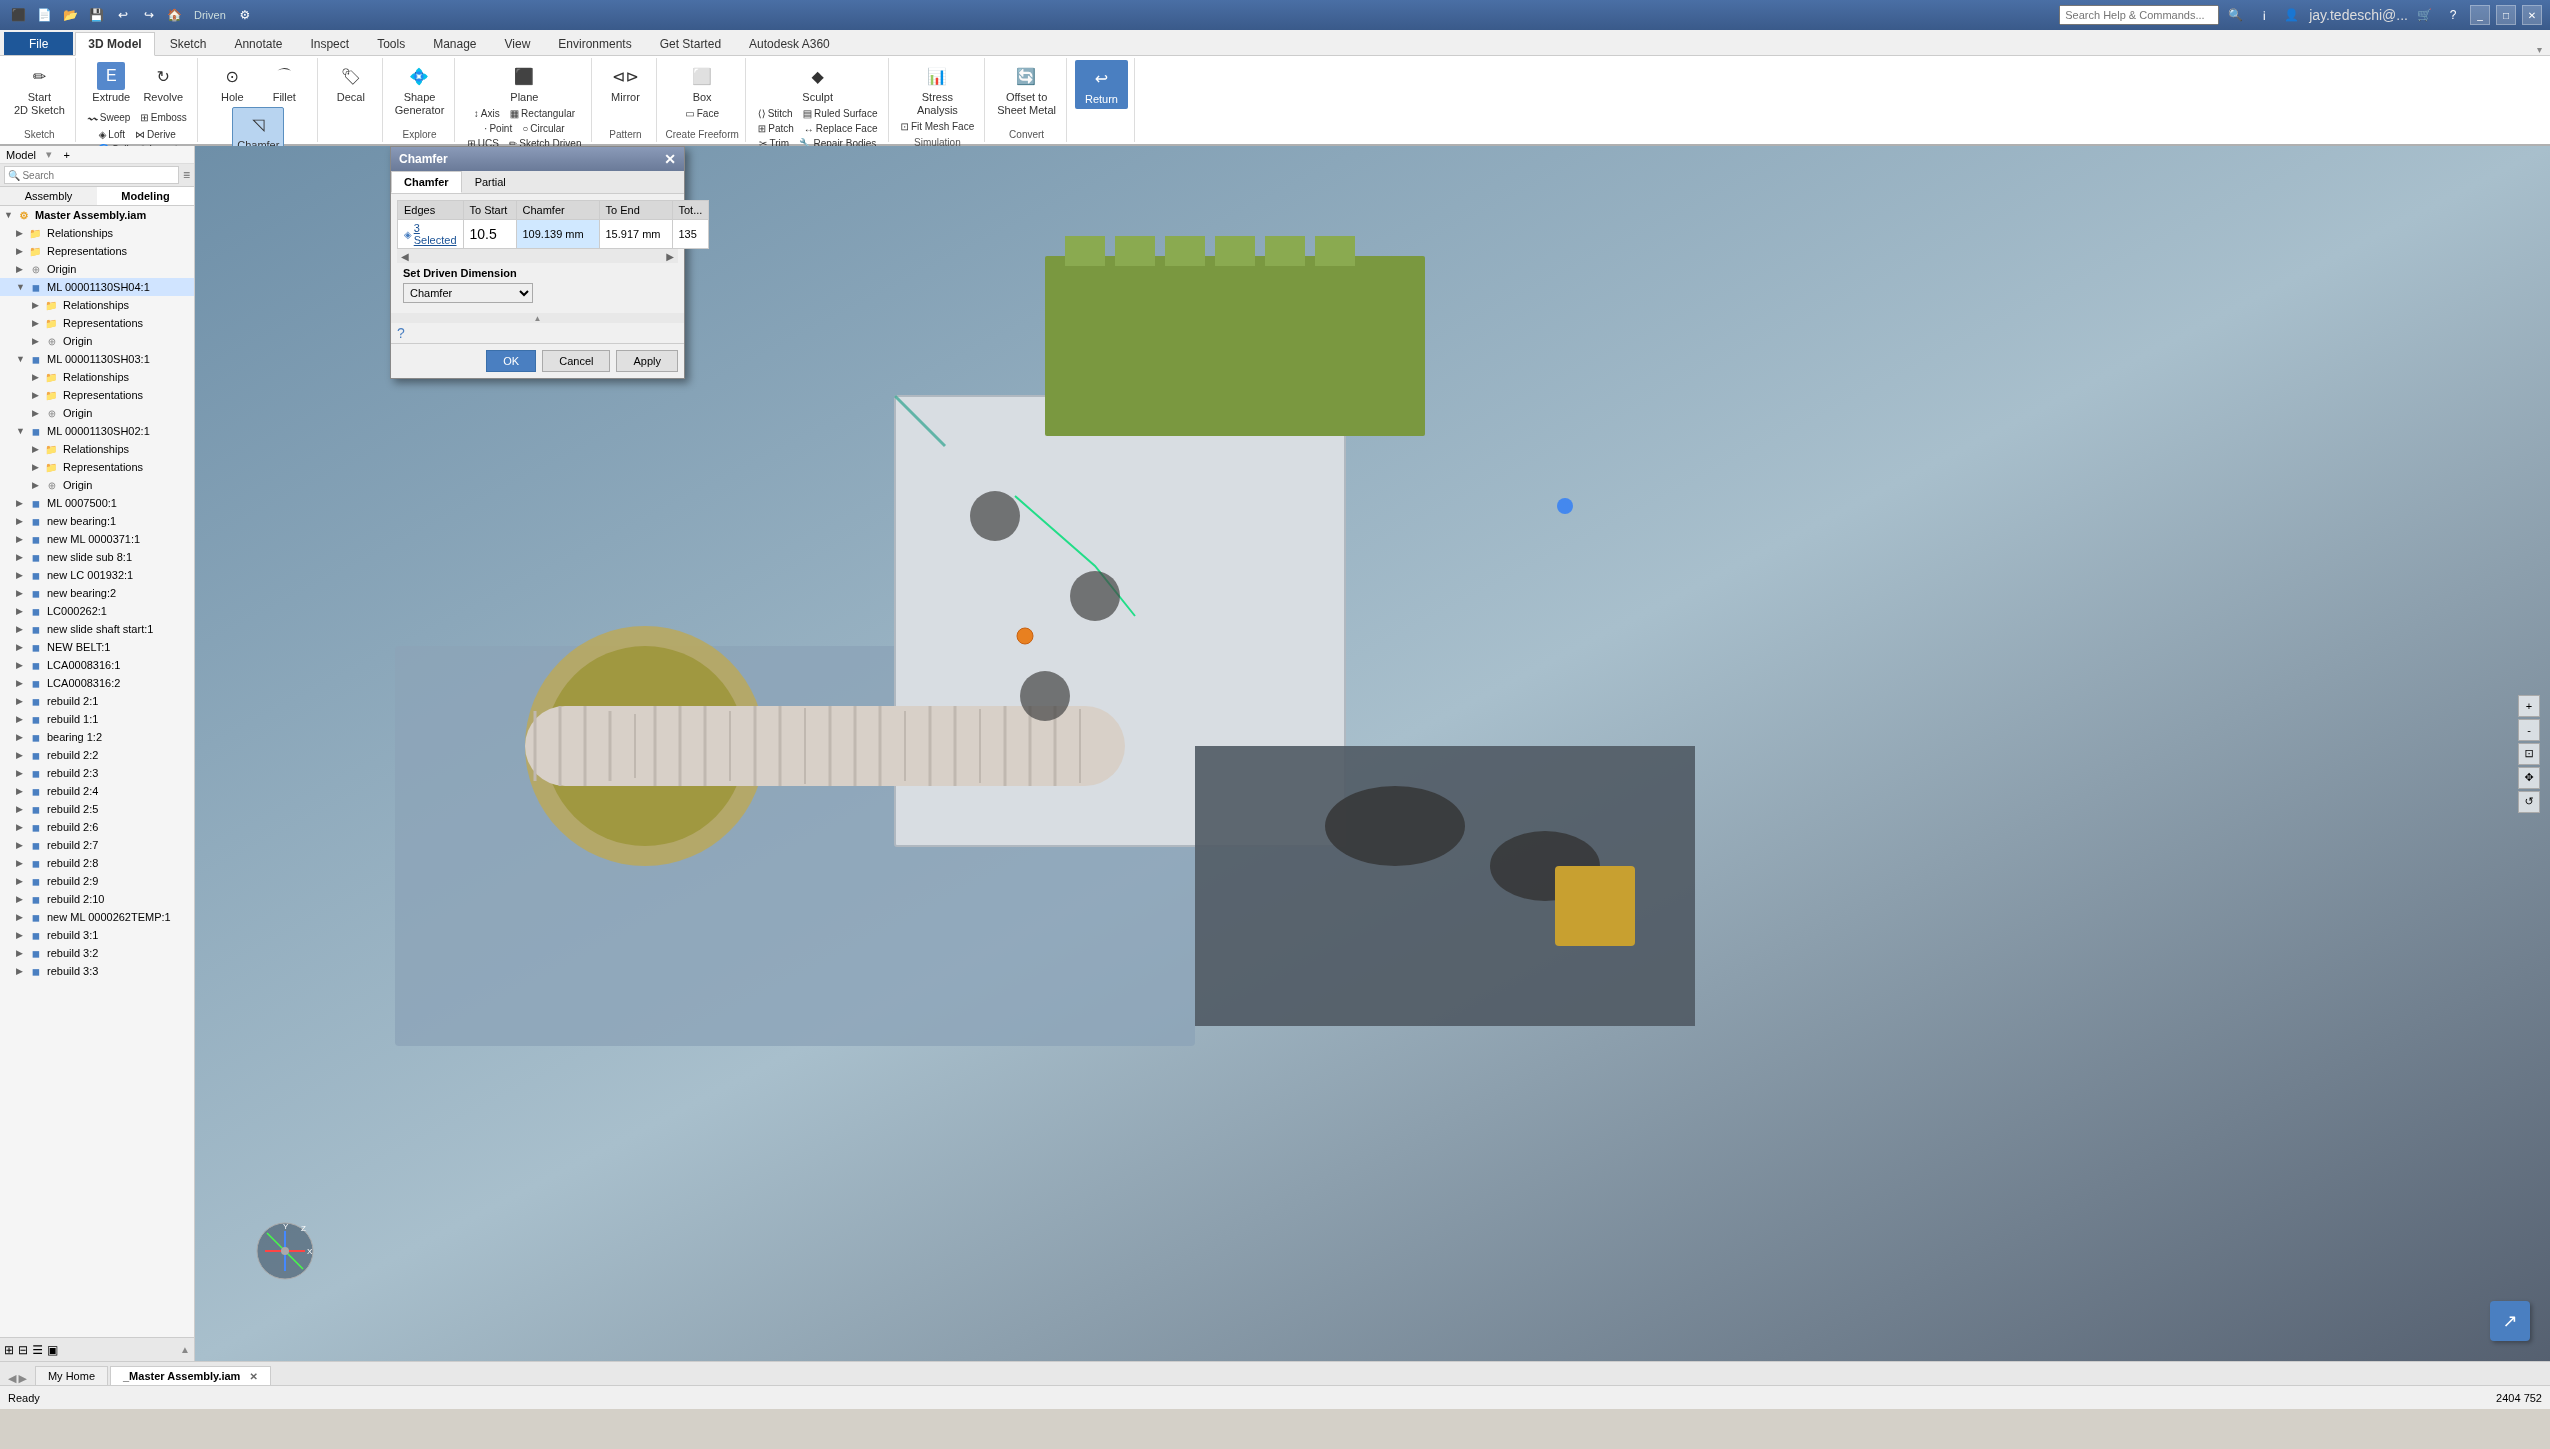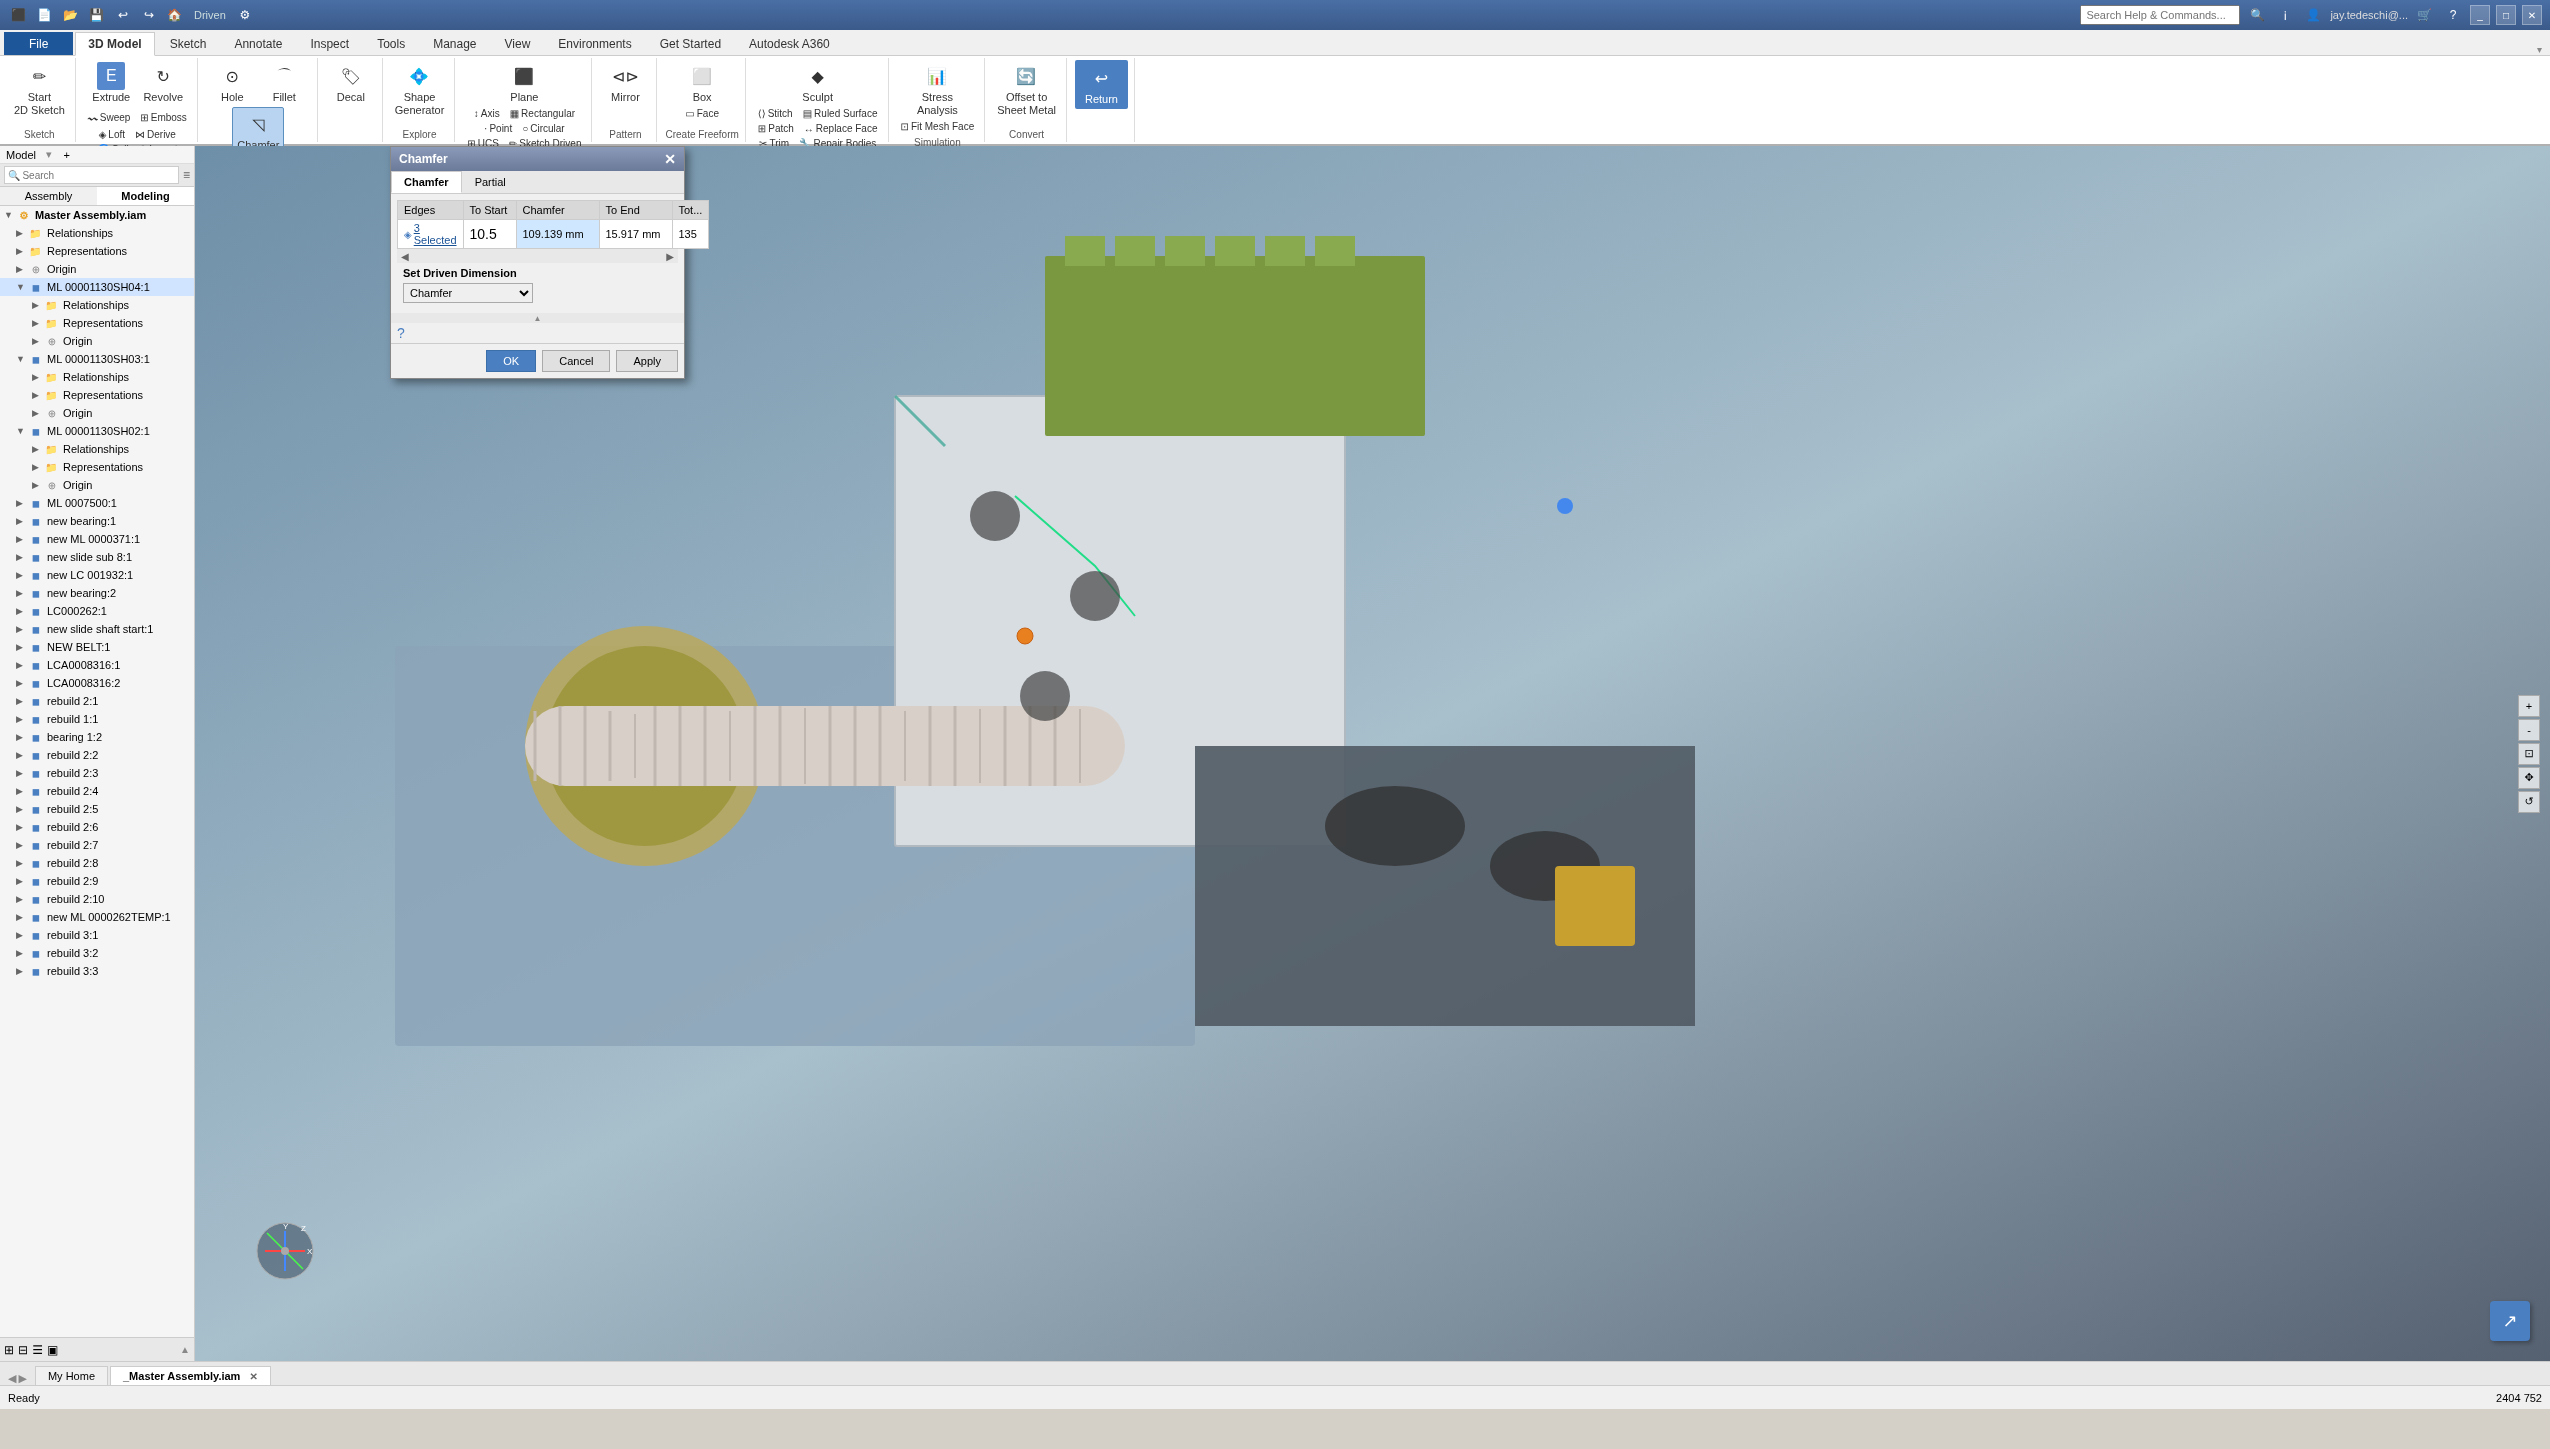--- a/index.html
+++ b/index.html
@@ -163,21 +163,21 @@
     <div class="qat-btn">↪</div>
     <div class="qat-btn">🏠</div>
     <span style="font-size:11px; color:#cdd; margin: 0 4px;">Driven</span>
     <div class="qat-btn">⚙</div>
   </div>
   <div class="right">
     <input type="text" style="width: 160px; height: 20px; font-size: 11px; padding: 0px 4px;" placeholder="Search Help &amp; Commands...">
     <div class="qat-btn">🔍</div>
     <div class="qat-btn">ℹ</div>
     <div class="qat-btn">👤</div>
-    <span style="font-size:11px; color:#ddd;">jay.tedeschi@...</span>
+    <span style="font-size:14px; color:#ddd;">jay.tedeschi@...</span>
     <div class="qat-btn">🛒</div>
     <div class="qat-btn">?</div>
     <div class="title-btn">_</div>
     <div class="title-btn">□</div>
     <div class="title-btn">✕</div>
   </div>
 </div>
 
 <div id="ribbon-tabs">
   <div class="ribbon-tab file">File</div>

